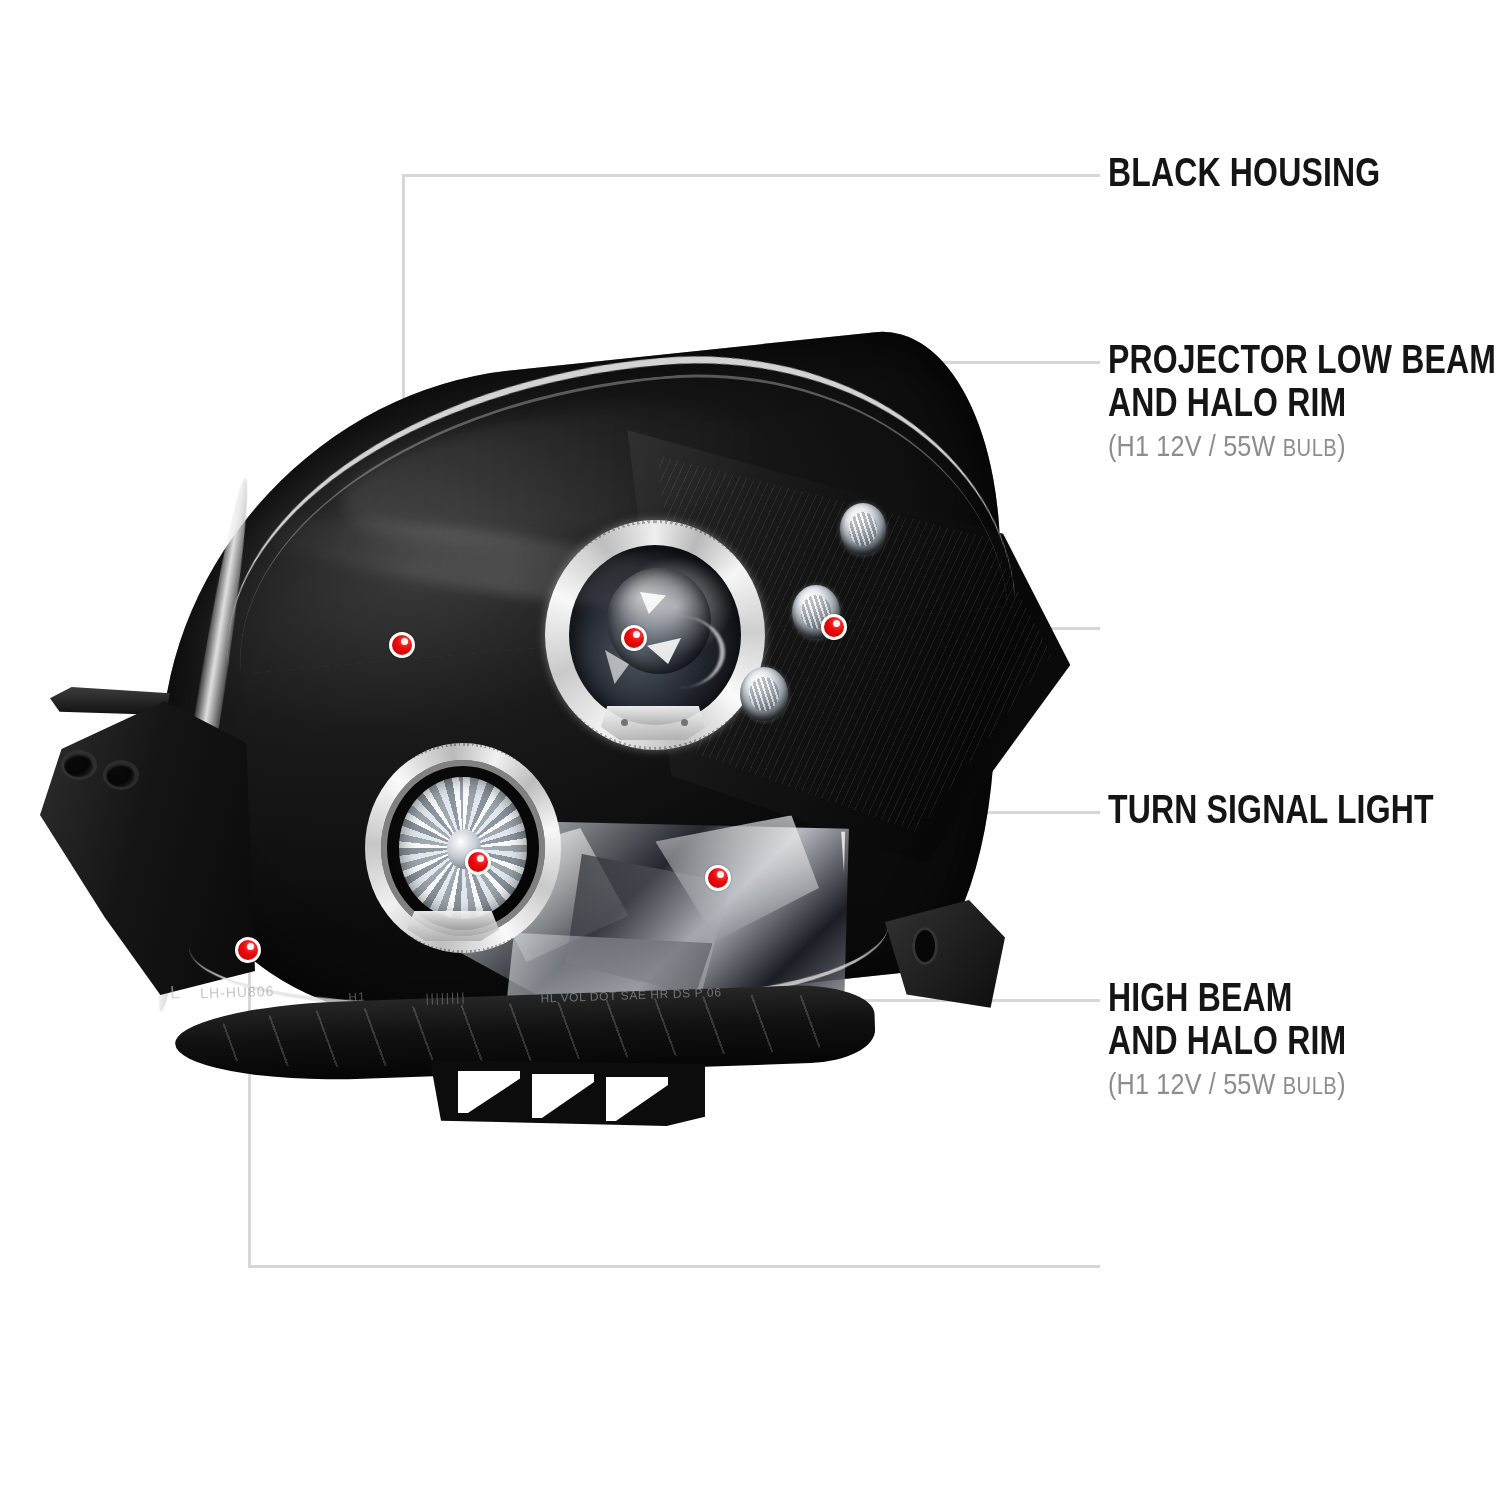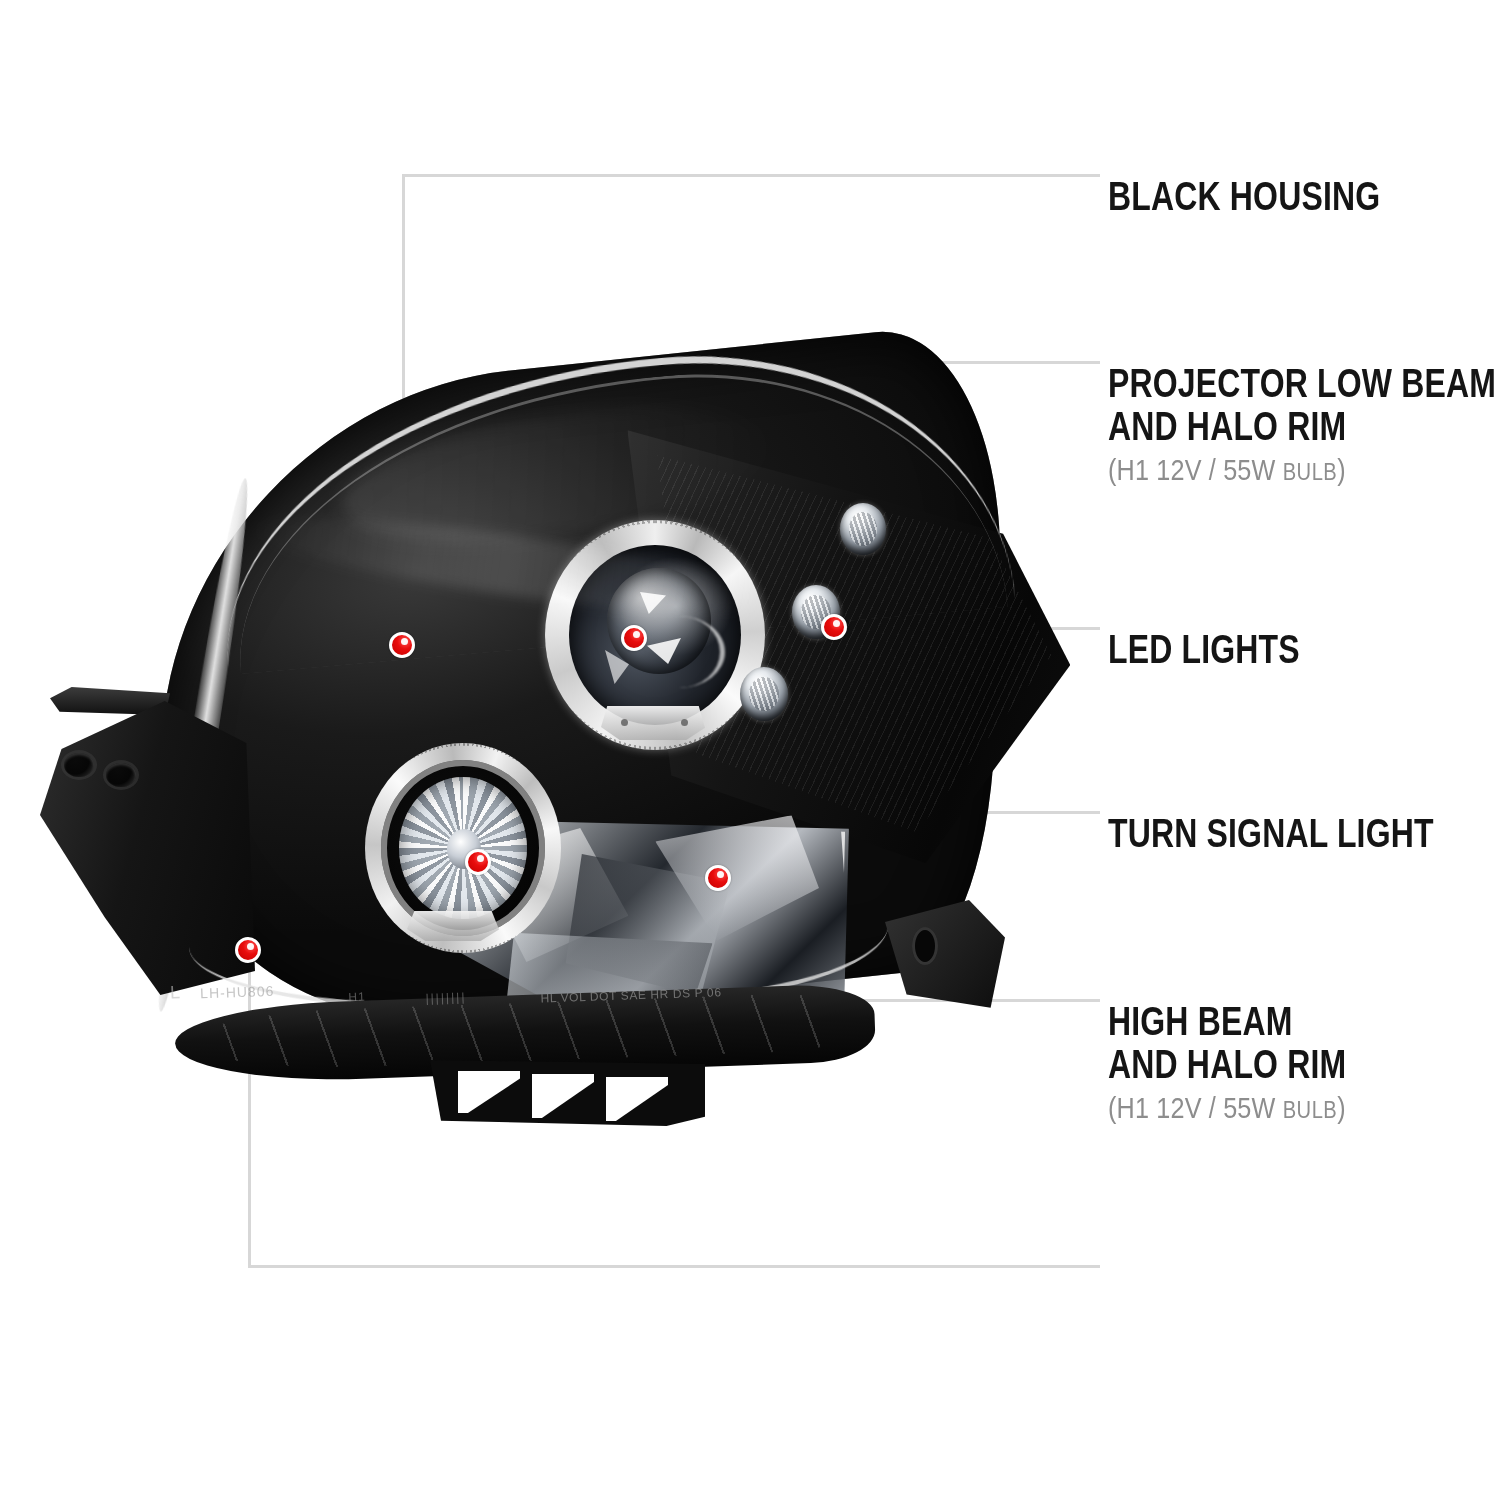--- a/index.html
+++ b/index.html
@@ -17,21 +17,20 @@
     width: 1500px;
     height: 1500px;
     background: #ffffff;
     overflow: hidden;
   }
 
   
   .callout {
     position: absolute;
     color: #151515;
-    margin-top: 24px;
   }
   .callout .title {
     font-size: 40px;
     font-weight: 700;
     letter-spacing: 0.2px;
     line-height: 1.07;
     text-transform: uppercase;
     white-space: nowrap;
     transform: scaleX(0.80);
     transform-origin: left center;
@@ -541,25 +540,20 @@
     <div class="title">
       <span class="ln">PROJECTOR LOW BEAM</span>
       <span class="ln">AND HALO RIM</span>
     </div>
     <div class="sub">
       <span class="paren">(</span><span>H1  12V / 55W</span>
       <span class="small">BULB</span><span class="paren">)</span>
     </div>
   </div>
 
-  <div class="callout" style="left:1108px; top:604px;">
-    <div class="title">
-      <span class="ln">LED LIGHTS</span>
-    </div>
-  </div>
 
   <div class="callout" style="left:1108px; top:788px;">
     <div class="title">
       <span class="ln">TURN SIGNAL LIGHT</span>
     </div>
   </div>
 
   <div class="callout" style="left:1108px; top:976px;">
     <div class="title">
       <span class="ln">HIGH BEAM</span>

